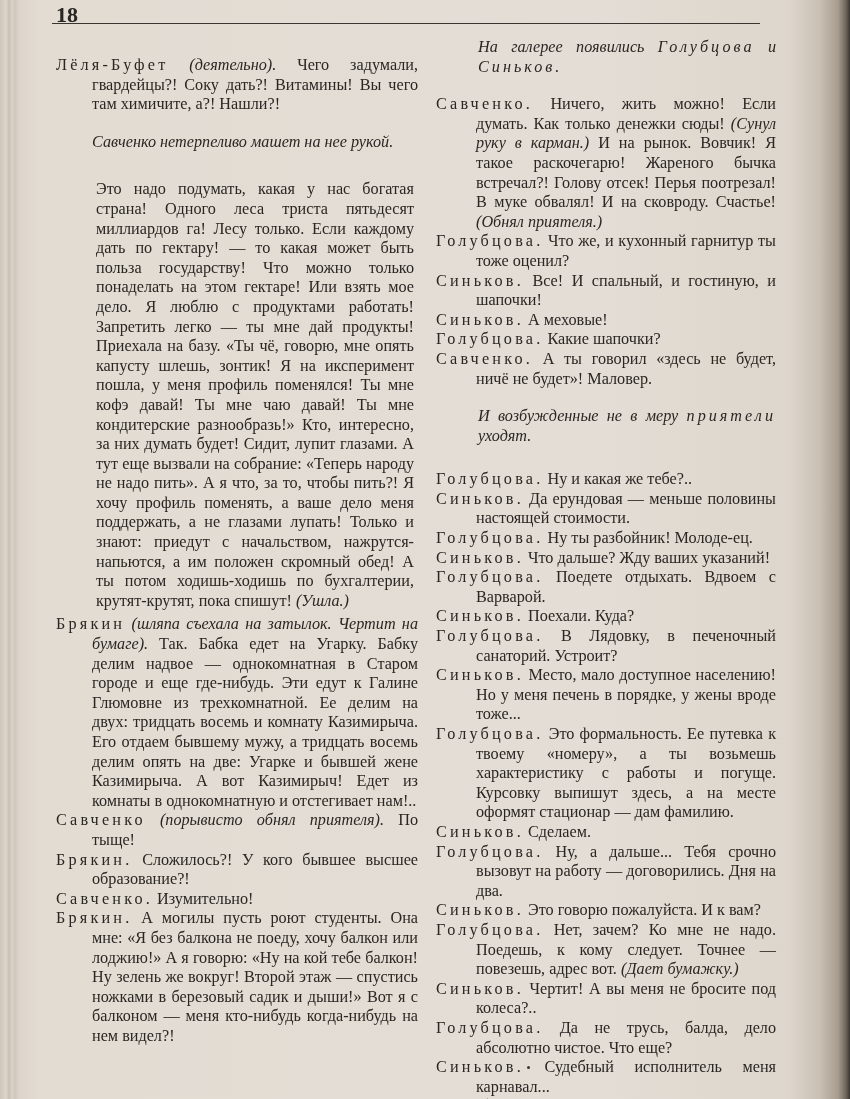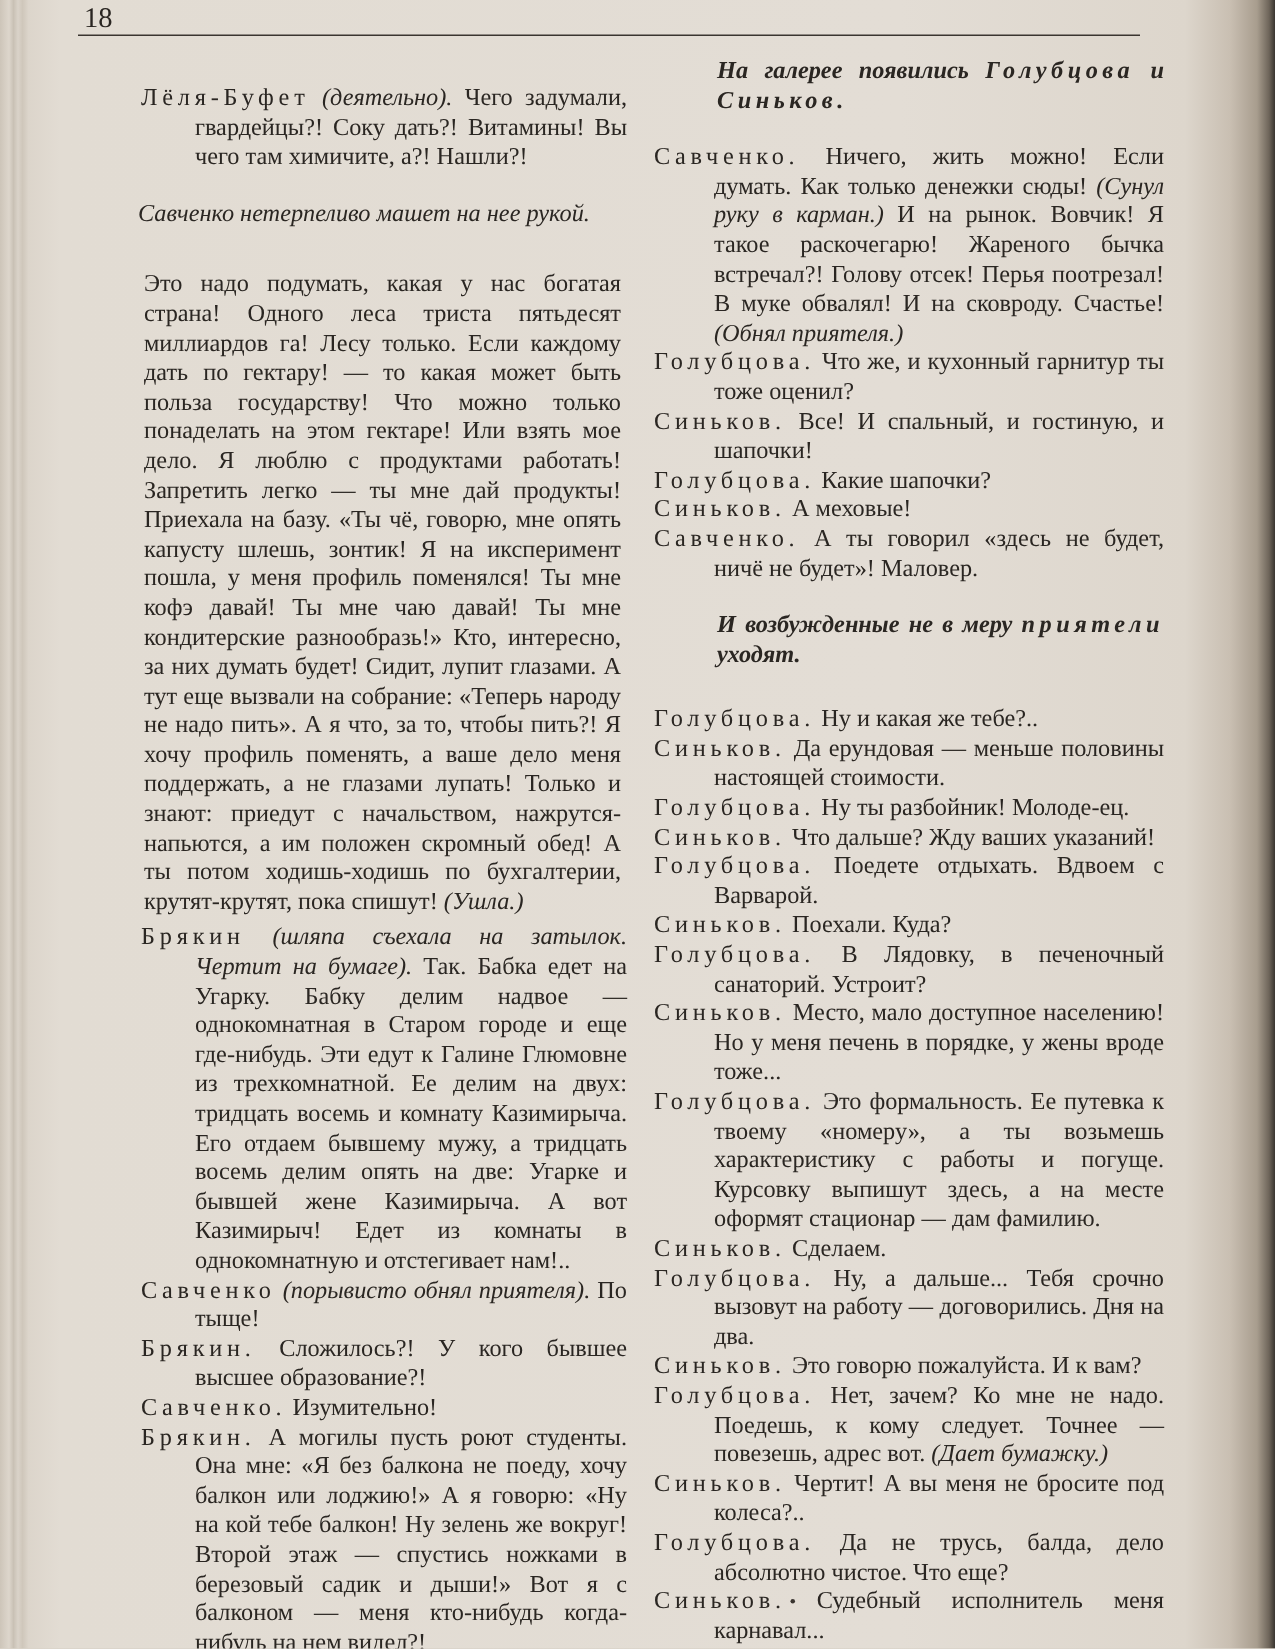--- a/index.html
+++ b/index.html
@@ -7,37 +7,37 @@
     width: 850px; height: 1099px; overflow: hidden; position: relative;
     background: #d9d3c9;
     font-family: "DejaVu Serif", "Liberation Serif", serif;
     color: #2a2622;
   }
   .page {
     position: absolute; left: 0; top: 0; width: 850px; height: 1099px;
     background: linear-gradient(90deg, #cdc5b9 0px, #ddd6cc 6px, #c9c1b5 9px, #dad3c9 12px, #cfc7bb 15px, #dcd5cb 19px, #e2dcd3 40px, #e3ddd5 600px, #ddd6cc 790px, #c9bfb2 820px, #a89d8e 838px, #6e655a 846px, #3a3530 850px);
   }
   .page-number {
-    position: absolute; left: 56px; top: 2px; font-size: 19px; font-weight: normal;
+    position: absolute; left: 56px; top: 2px; font-size: 22px; font-weight: bold;
     font-family: "Liberation Serif", serif;
   }
   .header-rule {
     position: absolute; left: 52px; top: 23px; width: 708px; height: 0;
     border-top: 1.5px solid #3a3530;
   }
   .col { position: absolute; top: 38px; font-family: "Liberation Serif", serif; font-size: 16.2px; line-height: 19.6px; }
   .col-left { left: 56px; width: 362px; }
   .col-right { left: 436px; width: 340px; }
   .stage {
     font-style: italic; padding-left: 36px; text-align: justify; margin: 0;
   }
-  .col-right .stage { padding-left: 42px; font-weight: bold; }
+  .col-right .stage { padding-left: 42px; }
   .stage .sp { letter-spacing: 3px; }
   .speech { margin: 0; padding-left: 36px; text-indent: -36px; text-align: justify; }
-  .col-left .speech { padding-left: 40px; text-indent: -52px; margin-left: 38px; }
+  .col-left .speech { padding-left: 40px; text-indent: -52px; }
   .col-left .speech.wide { padding-left: 36px; text-indent: -36px; }
   .col-right .speech { padding-left: 40px; text-indent: -40px; }
   .speaker { letter-spacing: 3.2px; }
   .dir { font-style: italic; }
   .monologue { margin: 4px; padding-left: 36px; text-align: justify; }
   .gap-m { height: 18px; }
   .gap-l { height: 24px; }
   .dot { position: absolute; left: 527px; top: 1066px; width: 3px; height: 3px; background: #3a3530; border-radius: 50%; }
 </style>
 </head>
@@ -84,22 +84,22 @@
     <p class="stage">
       <span>На галерее появились </span><span class="sp">Голубцова</span><span> и </span><span class="sp">Синьков.</span>
     </p>
     <div class="gap-m"></div>
 
     <p class="speech">
       <span class="speaker">Савченко.</span><span> Ничего, жить можно! Если думать. Как только денежки сюды! </span><span class="dir">(Сунул руку в карман.)</span><span> И на рынок. Вовчик! Я такое раскочегарю! Жареного бычка встречал?! Голову отсек! Перья поотрезал! В муке обвалял! И на сковроду. Счастье! </span><span class="dir">(Обнял приятеля.)</span>
     </p>
     <p class="speech"><span class="speaker">Голубцова.</span><span> Что же, и кухонный гарнитур ты тоже оценил?</span></p>
     <p class="speech"><span class="speaker">Синьков.</span><span> Все! И спальный, и гостиную, и шапочки!</span></p>
+    <p class="speech"><span class="speaker">Синьков.</span><span> А меховые!</span></p>
     <p class="speech"><span class="speaker">Голубцова.</span><span> Какие шапочки?</span></p>
-    <p class="speech"><span class="speaker">Синьков.</span><span> А меховые!</span></p>
     <p class="speech"><span class="speaker">Савченко.</span><span> А ты говорил «здесь не будет, ничё не будет»! Маловер.</span></p>
 
     <div class="gap-m"></div>
     <p class="stage">
       <span>И возбужденные не в меру </span><span class="sp">приятели</span><span> уходят.</span>
     </p>
     <div class="gap-l"></div>
 
     <p class="speech"><span class="speaker">Голубцова.</span><span> Ну и какая же тебе?..</span></p>
     <p class="speech"><span class="speaker">Синьков.</span><span> Да ерундовая — меньше половины настоящей стоимости.</span></p>

